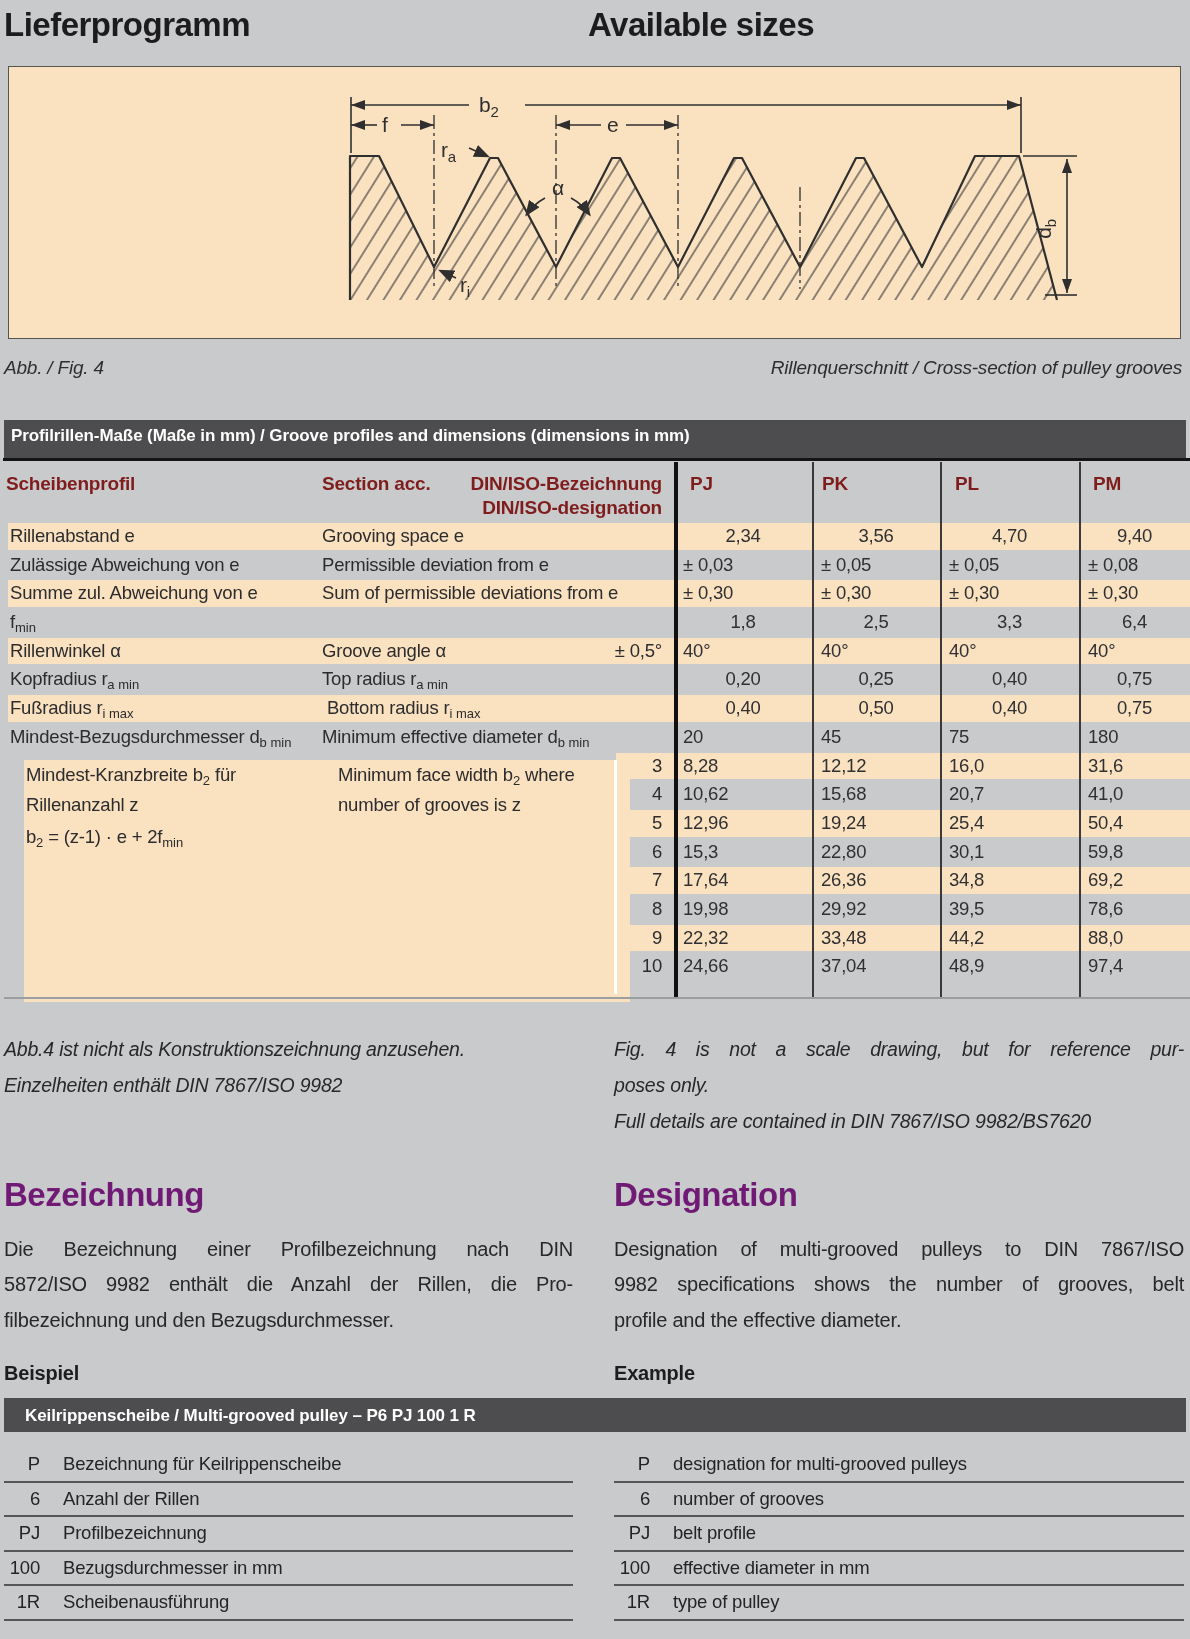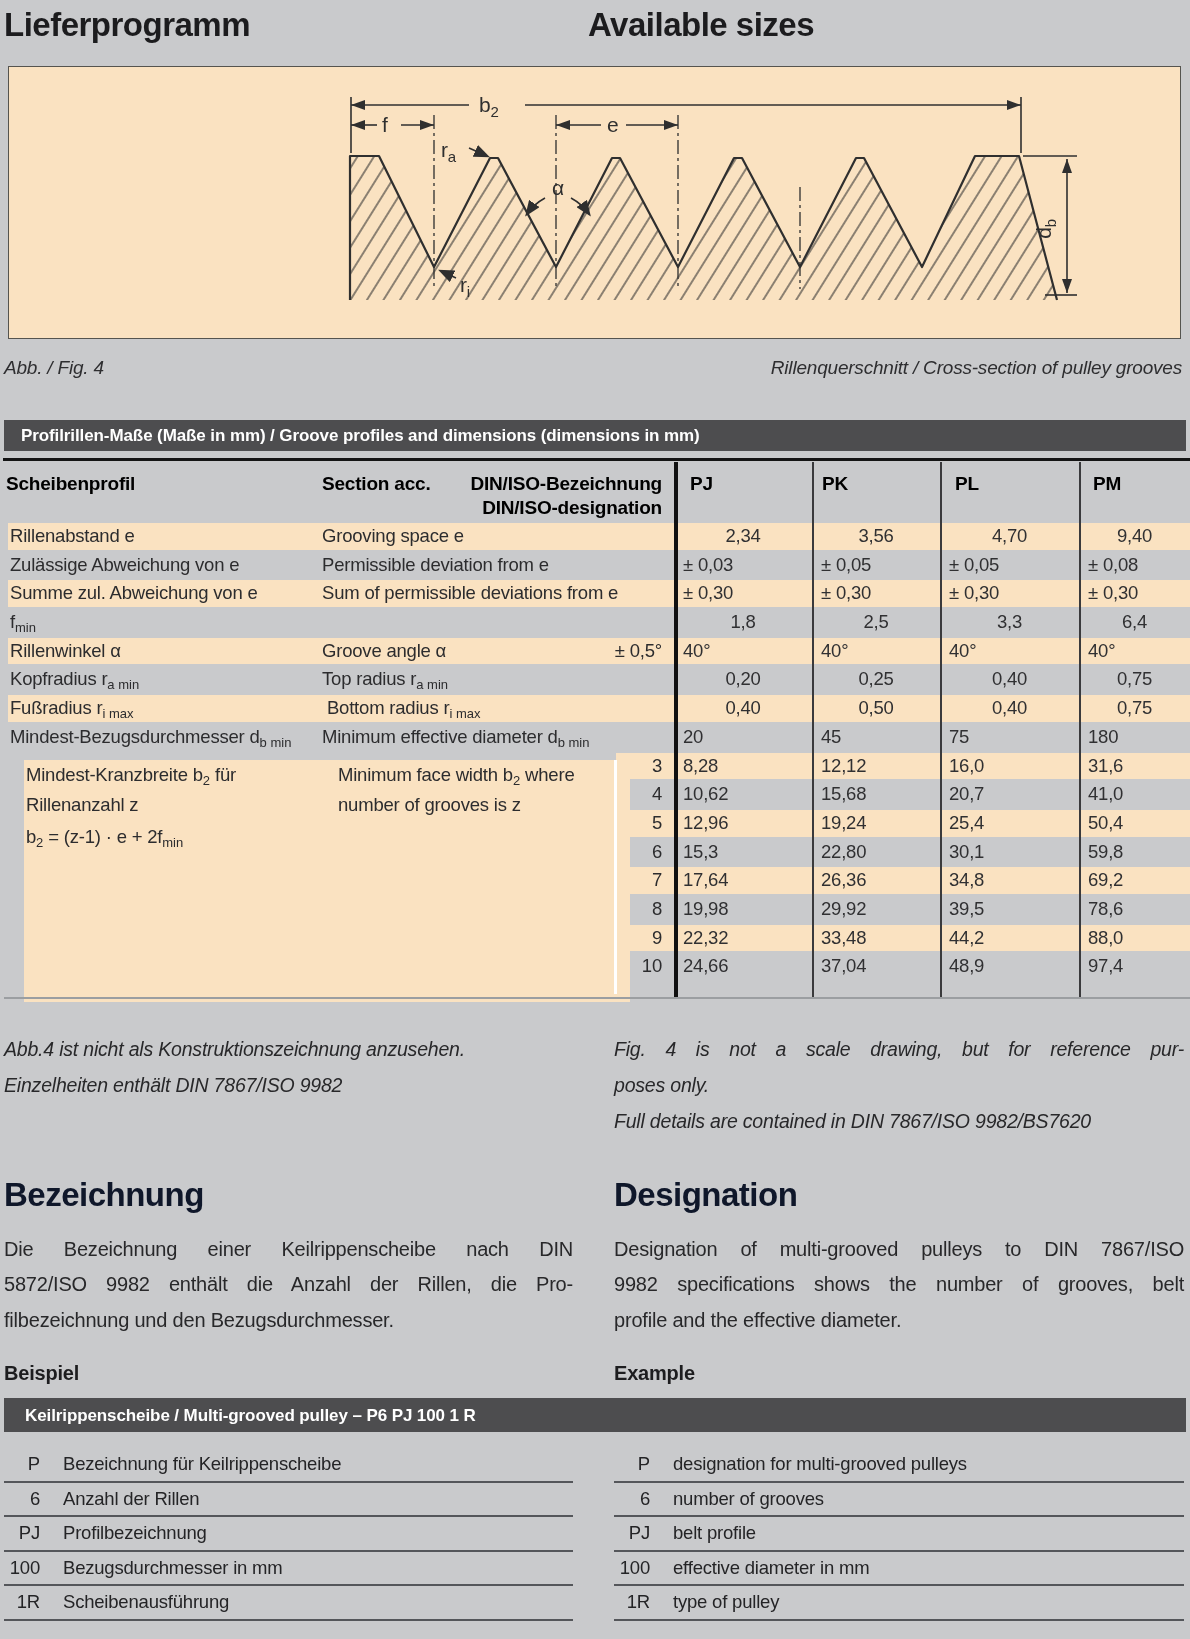--- a/index.html
+++ b/index.html
@@ -10,24 +10,24 @@
     color:#242426; letter-spacing:-0.2px;
   }
   .abs{position:absolute;}
   .h1{font-size:33px; font-weight:bold; color:#1c1c1e; letter-spacing:-0.5px;}
   
   .figbox{left:8px; top:66px; width:1173px; height:273px; background:#fae2c1; border:1px solid #55544f; box-sizing:border-box;}
   .cap{font-style:italic; font-size:19px; color:#2e2e30; top:357px;}
   .capl{left:4px;}
   .capr{left:600px; width:582px; text-align:right;}
   
-  .bar{left:4px; width:1182px; height:31px; background:#4d4d4f; color:#fff; font-size:17px; font-weight:bold; line-height:31px; padding-left:17px; box-sizing:border-box; letter-spacing:-0.1px;}
+  .bar{left:4px; width:1182px; height:38px; background:#4d4d4f; color:#fff; font-size:17px; font-weight:bold; line-height:31px; padding-left:7px; box-sizing:border-box; letter-spacing:-0.1px;}
   .blackline{left:3px; top:458px; width:1187px; height:3px; background:#141414;}
   
-  .th{font-size:19px; font-weight:bold; color:#000000;}
+  .th{font-size:19px; font-weight:bold; color:#7f1d1d;}
   
   #rows{left:8px; top:523px; width:1182px;}
   .trow{display:flex; height:26.7px; margin-bottom:2px; font-size:18.5px; line-height:26.7px; color:#2c2c2e;}
   .peach{background:#fae2c1;}
   .lab{position:relative; width:666px; flex:0 0 666px;}
   .lab .g{position:absolute; left:2px; white-space:pre;}
   .lab .e{position:absolute; left:314px; white-space:pre;}
   .lab .x{position:absolute; right:12px;}
   .v{box-sizing:border-box; color:#303032;}
   .v1{flex:0 0 138px; width:138px;}
@@ -43,21 +43,21 @@
   #gblock{left:24px; top:760px; width:606px; height:242px; background:#fae2c1; font-size:18.5px; color:#2c2c2e;}
   #gblock .bl{position:absolute; white-space:pre;}
   .wdiv{left:614px; top:760px; width:3px; height:234px; background:#ffffff;}
   
   .vthick{top:462px; width:4px; height:535px; background:#111;}
   .vthin{top:462px; width:2px; height:535px; background:#3a3a3c;}
   .tbot{left:4px; top:997px; width:1186px; height:2px; background:#9b9ea1;}
   
   .note{font-size:19.5px; line-height:36px; color:#28282a;font-style:italic;}
   .para{font-size:20px; line-height:35.4px; color:#28282a;}
-  .h2{font-size:33px; font-weight:bold; color:#0f172a; letter-spacing:-0.5px;}
+  .h2{font-size:33px; font-weight:bold; color:#701a75; letter-spacing:-0.5px;}
   .h3{font-size:20px; font-weight:bold; color:#1d1d1f;}
   .colL{left:4px; width:569px;}
   .colR{left:614px; width:570px;}
   .jl{text-align:justify; text-align-last:justify;}
   
   .xlist{top:1448px;}
   .xrow{height:34.6px; border-bottom:2px solid #54565a; box-sizing:border-box; font-size:18.5px; padding-top:5px; display:flex;}
   .xkey{flex:0 0 36px; width:36px; text-align:right;}
   .xtxt{padding-left:23px;}
   svg text{font-family:"Liberation Sans","DejaVu Sans",sans-serif;}
@@ -326,21 +326,21 @@
   <div class="abs note colR" style="top:1031px;">
     <div class="jl">Fig. 4 is not a scale drawing, but for reference pur-</div>
     <div>poses only.</div>
     <div>Full details are contained in DIN 7867/ISO 9982/BS7620</div>
   </div>
 
   <div class="abs h2" style="left:4px; top:1176px;">Bezeichnung</div>
   <div class="abs h2" style="left:614px; top:1176px;">Designation</div>
 
   <div class="abs para colL" style="top:1232px;">
-    <div class="jl">Die Bezeichnung einer Keilrippenscheibe nach DIN</div>
+    <div class="jl">Die Bezeichnung einer Profilbezeichnung nach DIN</div>
     <div class="jl">5872/ISO 9982 enthält die Anzahl der Rillen, die Pro-</div>
     <div>filbezeichnung und den Bezugsdurchmesser.</div>
   </div>
   <div class="abs para colR" style="top:1232px;">
     <div class="jl">Designation of multi-grooved pulleys to DIN 7867/ISO</div>
     <div class="jl">9982 specifications shows the number of grooves, belt</div>
     <div>profile and the effective diameter.</div>
   </div>
 
   <div class="abs h3" style="left:4px; top:1362px;">Beispiel</div>

